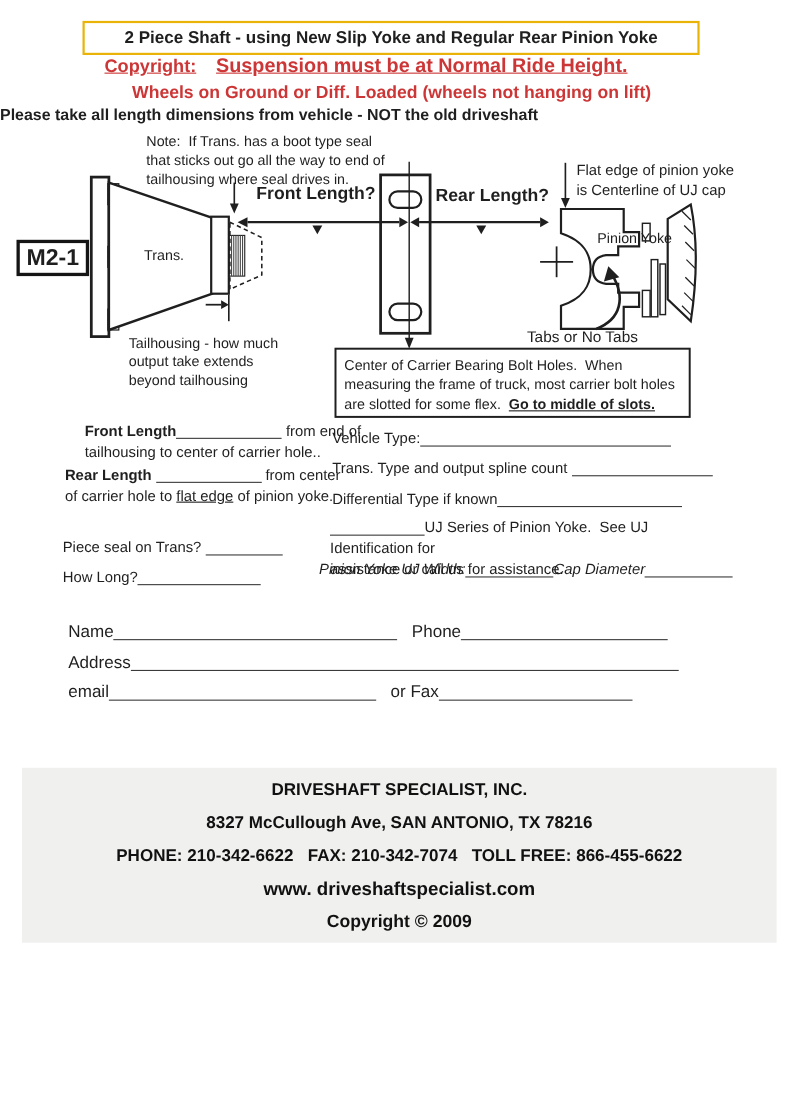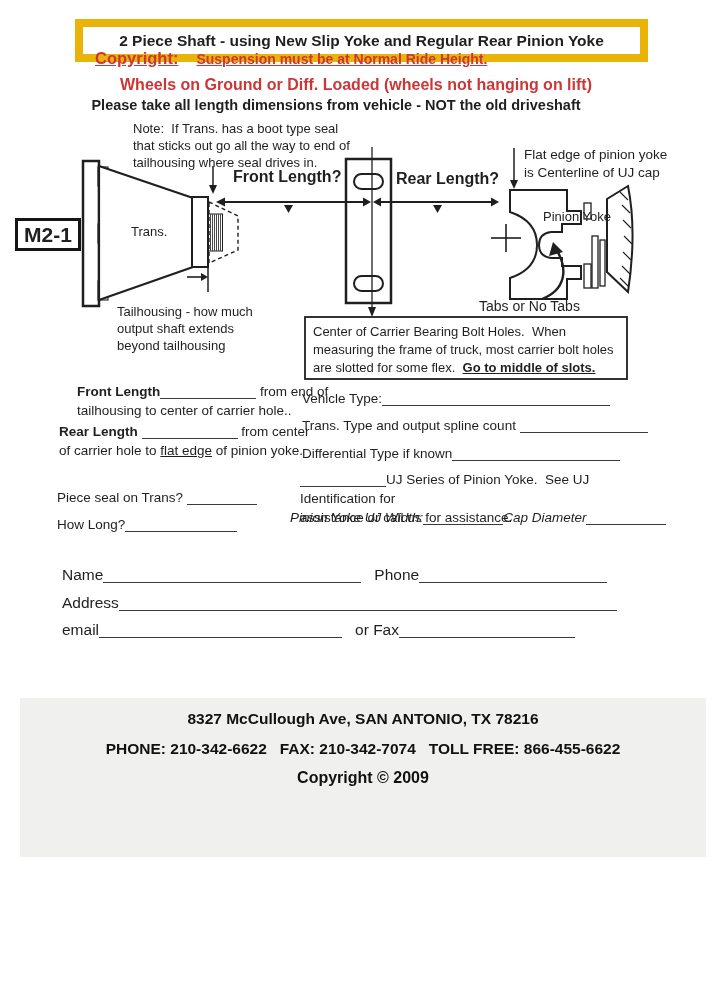--- a/index.html
+++ b/index.html
@@ -6,27 +6,27 @@
   .sheet{
     position:relative;width:725px;height:997px;background:#ffffff;overflow:hidden;
     font-family:"Liberation Sans", sans-serif;color:#1f1f1f;
   }
   .abs{position:absolute;}
   .b{font-weight:bold;}
   .u{text-decoration:underline;}
   .pre{white-space:pre-wrap;}
   svg.art{position:absolute;left:0;top:0;pointer-events:none;}
 
-  .title-box{left:75px;top:19px;width:557px;height:27px;border:8px solid #eab308;
+  .title-box{left:75px;top:19px;width:557px;height:27px;border:2px solid #eab308;
     font-size:15.5px;font-weight:bold;text-align:center;line-height:27px;}
   .important-row{left:95px;top:49px;display:flex;align-items:baseline;gap:18px;color:#cc3636;}
   .important-label{font-size:16.5px;font-weight:bold;text-decoration:underline;}
-  .important-text{font-size:14px;font-weight:bold;text-decoration:underline;}
+  .important-text{font-size:18px;font-weight:bold;text-decoration:underline;}
   .ride-note{left:0;top:76px;width:712px;font-size:16px;font-weight:bold;color:#cc3636;text-align:center;}
-  .measure-note{left:0;top:97px;width:672px;font-size:14.5px;font-weight:bold;text-align:center;}
+  .measure-note{left:0;top:97px;width:672px;font-size:14.5px;font-weight:bold;text-align:left;}
 
   .note{left:133px;top:121px;font-size:13px;line-height:1.3;}
   .front-q{left:233px;top:168px;font-size:16px;font-weight:bold;}
   .rear-q{left:396px;top:170px;font-size:16px;font-weight:bold;}
   .flat-edge{left:524px;top:146px;font-size:13.5px;line-height:1.3;}
   .m2-box{left:15px;top:218px;width:60px;height:27px;border:3px solid #151515;
     font-size:21px;font-weight:bold;text-align:center;line-height:27px;}
   .trans-label{left:131px;top:224px;font-size:13px;}
   .pinion-label{left:543px;top:209px;font-size:13px;}
   .tabs-label{left:479px;top:298px;font-size:14px;}
@@ -174,21 +174,21 @@
   <div class="abs flat-edge">
     <div>Flat edge of pinion yoke</div>
     <div>is Centerline of UJ cap</div>
   </div>
   <div class="abs m2-box">M2-1</div>
   <div class="abs trans-label">Trans.</div>
   <div class="abs pinion-label">Pinion Yoke</div>
   <div class="abs tabs-label">Tabs or No Tabs</div>
   <div class="abs tailhousing-label">
     <div>Tailhousing - how much</div>
-    <div>output shaft extends</div>
+    <div>output take extends</div>
     <div>beyond tailhousing</div>
   </div>
   <div class="abs carrier-note">
     <div class="pre">Center of Carrier Bearing Bolt Holes.  When</div>
     <div>measuring the frame of truck, most carrier bolt holes</div>
     <div><span class="pre">are slotted for some flex.  </span><span class="b u">Go to middle of slots.</span></div>
   </div>
 
   <div class="abs field f-front">
     <span class="b">Front Length</span><span class="bl" style="width:96px"></span><span class="pre"> from end of</span>
@@ -226,18 +226,20 @@
     <span>Name</span><span class="bl" style="width:258px"></span><span class="gap"></span><span>Phone</span><span class="bl" style="width:188px"></span>
   </div>
   <div class="abs contact c-address">
     <span>Address</span><span class="bl" style="width:498px"></span>
   </div>
   <div class="abs contact c-email">
     <span>email</span><span class="bl" style="width:243px"></span><span class="gap"></span><span>or Fax</span><span class="bl" style="width:176px"></span>
   </div>
 
   <div class="abs footer">
+    <div class="line ft-company">DRIVESHAFT SPECIALIST, INC.</div>
     <div class="line ft-address">8327 McCullough Ave, SAN ANTONIO, TX 78216</div>
     <div class="line ft-phones">PHONE: 210-342-6622   FAX: 210-342-7074   TOLL FREE: 866-455-6622</div>
+    <div class="line ft-web">www. driveshaftspecialist.com</div>
     <div class="line ft-copy">Copyright © 2009</div>
   </div>
 
 </div>
 
 </body></html>

